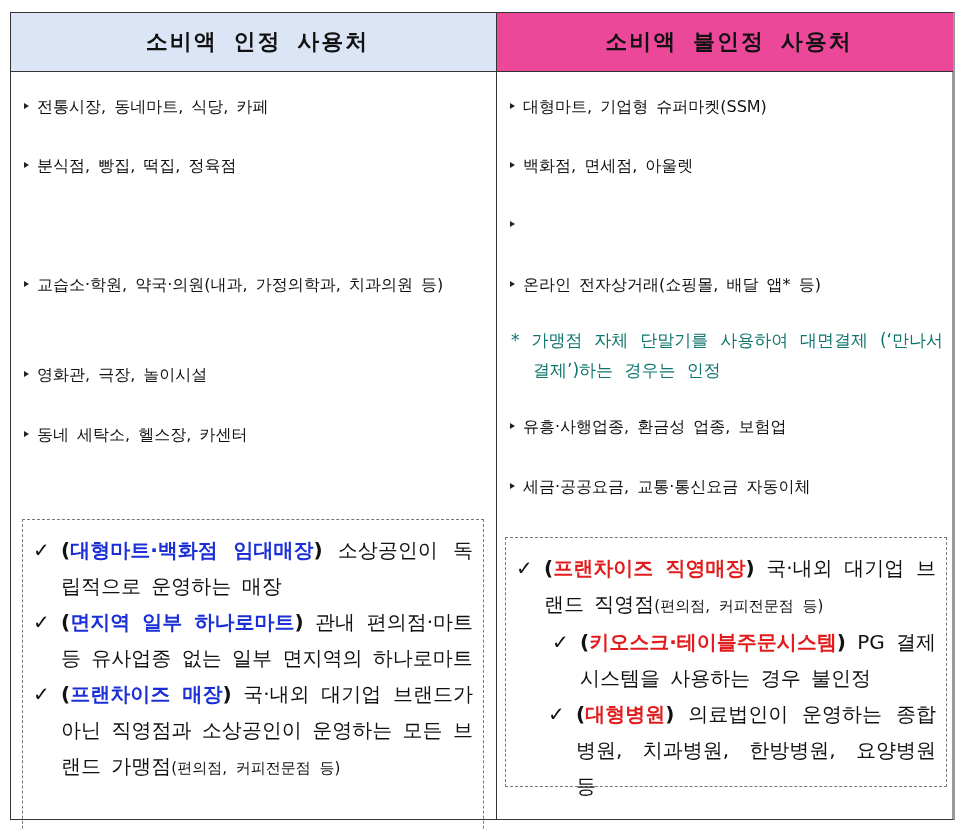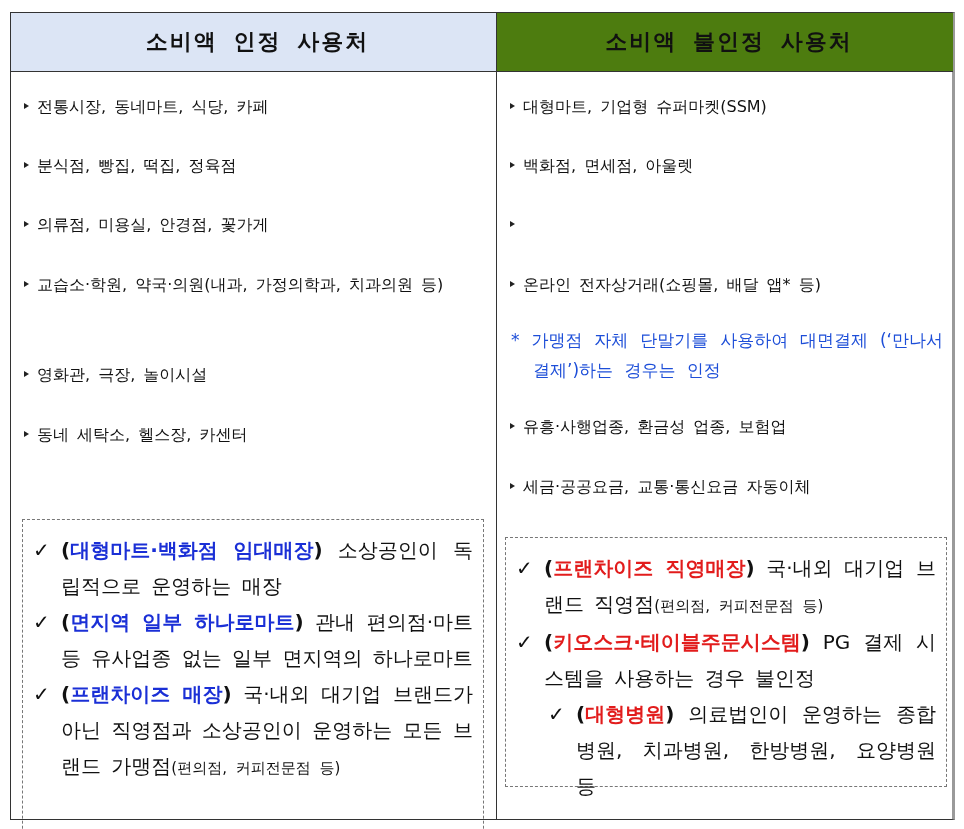--- a/index.html
+++ b/index.html
@@ -6,28 +6,28 @@
   body { width:964px; height:829px; position:relative; overflow:hidden;
          font-family:"DejaVu Sans","Liberation Sans",sans-serif; color:#111; }
   .table { position:absolute; left:10px; top:12px; width:945px; height:808px;
            border:1px solid #333; box-sizing:border-box; border-right:3px solid #9a9a9a; }
   .col { position:absolute; top:0; height:100%; box-sizing:border-box; }
   .col.left { left:0; width:486px; border-right:1px solid #333; }
   .col.right { left:486px; width:456px; }
   .head { height:58px; border-bottom:1px solid #333; display:flex; align-items:center;
           justify-content:center; font-weight:bold; font-size:22px; letter-spacing:2px; word-spacing:6px;padding-left:8px; }
   .left .head { background:#dce5f5; }
-  .right .head { background:#4d7c0f; }
+  .right .head { background:#ec4899; }
   .item { position:absolute; left:10px; right:8px; font-size:16px; line-height:35px; }
   .item .tri { display:inline-block; width:0; height:0; border-left:5px solid #222;
                border-top:3.5px solid transparent; border-bottom:3.5px solid transparent;
                margin:0 8px 3px 3px; vertical-align:middle; }
   .item .txt { word-spacing:3px; }
   .item.wrap { padding-left:17px; text-indent:-17px; }
-  .note { position:absolute; left:14px; right:10px; font-size:17px; line-height:30px; color:#1d4ed8;
+  .note { position:absolute; left:14px; right:10px; font-size:17px; line-height:30px; color:#0f766e;
           padding-left:22px; text-indent:-22px; word-spacing:6px; }
   .box { position:absolute; border:1px dashed #777; box-sizing:border-box; padding:12px 10px 10px 10px; }
   .check { font-size:20px; line-height:36px; padding-left:28px; text-indent:-28px; word-spacing:4px; }
   .check .mark { display:inline-block; width:28px; text-indent:0; }
   .check b { font-weight:bold; }
   .blue { color:#1a2fd6; font-weight:bold; }
   .red { color:#e21c1c; font-weight:bold; }
   .small { font-size:15px; }
 </style>
 </head>
@@ -36,23 +36,20 @@
 <div class="table">
 
   <div class="col left">
     <div class="head">소비액 인정 사용처</div>
 
     <div class="item" style="top:76px">
       <span class="tri"></span><span class="txt">전통시장, 동네마트, 식당, 카페</span>
     </div>
     <div class="item" style="top:135px">
       <span class="tri"></span><span class="txt">분식점, 빵집, 떡집, 정육점</span>
-    </div>
-    <div class="item" style="top:194px">
-      <span class="tri"></span><span class="txt">의류점, 미용실, 안경점, 꽃가게</span>
     </div>
     <div class="item wrap" style="top:254px; text-align:justify;">
       <span class="tri"></span><span class="txt">교습소·학원, 약국·의원(내과, 가정의학과, 치과의원 등)</span>
     </div>
     <div class="item" style="top:344px">
       <span class="tri"></span><span class="txt">영화관, 극장, 놀이시설</span>
     </div>
     <div class="item" style="top:404px">
       <span class="tri"></span><span class="txt">동네 세탁소, 헬스장, 카센터</span>
     </div>
@@ -90,21 +87,21 @@
       <span class="tri"></span><span class="txt">유흥·사행업종, 환금성 업종, 보험업</span>
     </div>
     <div class="item" style="top:456px">
       <span class="tri"></span><span class="txt">세금·공공요금, 교통·통신요금 자동이체</span>
     </div>
 
     <div class="box" style="left:8px; top:524px; width:442px; height:250px;">
       <div class="check" style="text-align:justify;">
         <span class="mark">✓</span><b>(</b><span class="red">프랜차이즈 직영매장</span><b>)</b><span> 국·내외 대기업 브랜드 직영점</span><span class="small">(편의점, 커피전문점 등)</span>
       </div>
-      <div class="check" style="text-align:justify;">
+      <div class="check" style="text-align:justify;margin-left:36px;">
         <span class="mark">✓</span><b>(</b><span class="red">키오스크·테이블주문시스템</span><b>)</b><span> PG 결제 시스템을 사용하는 경우 불인정</span>
       </div>
       <div class="check" style="text-align:justify;margin-left:32px;">
         <span class="mark">✓</span><b>(</b><span class="red">대형병원</span><b>)</b><span> 의료법인이 운영하는 종합병원, 치과병원, 한방병원, 요양병원 등</span>
       </div>
     </div>
   </div>
 </div>
 
 </body></html>

